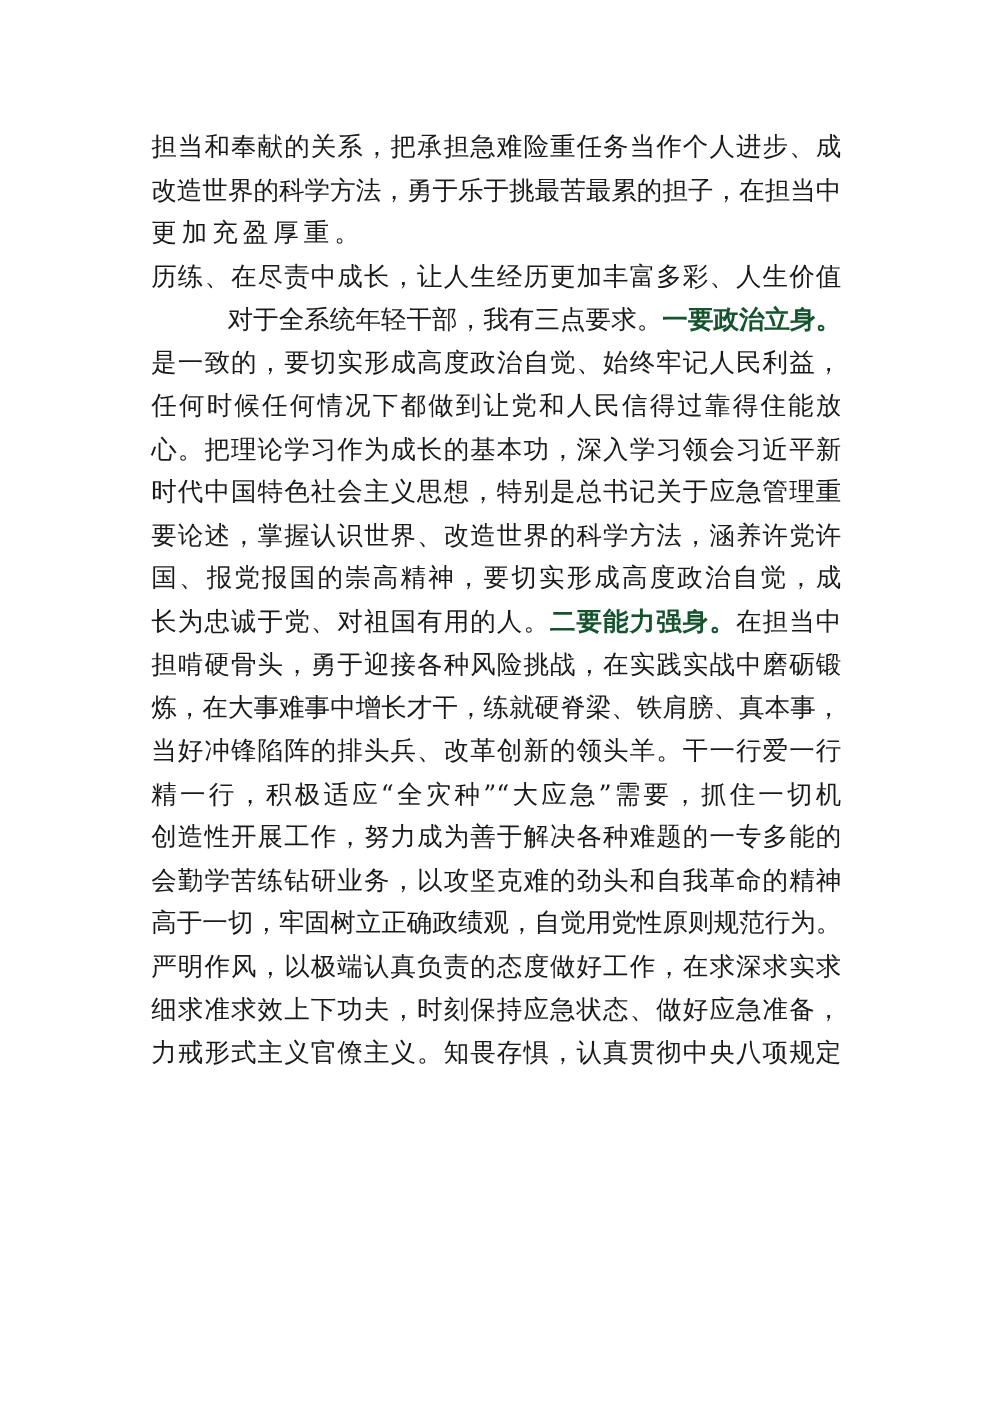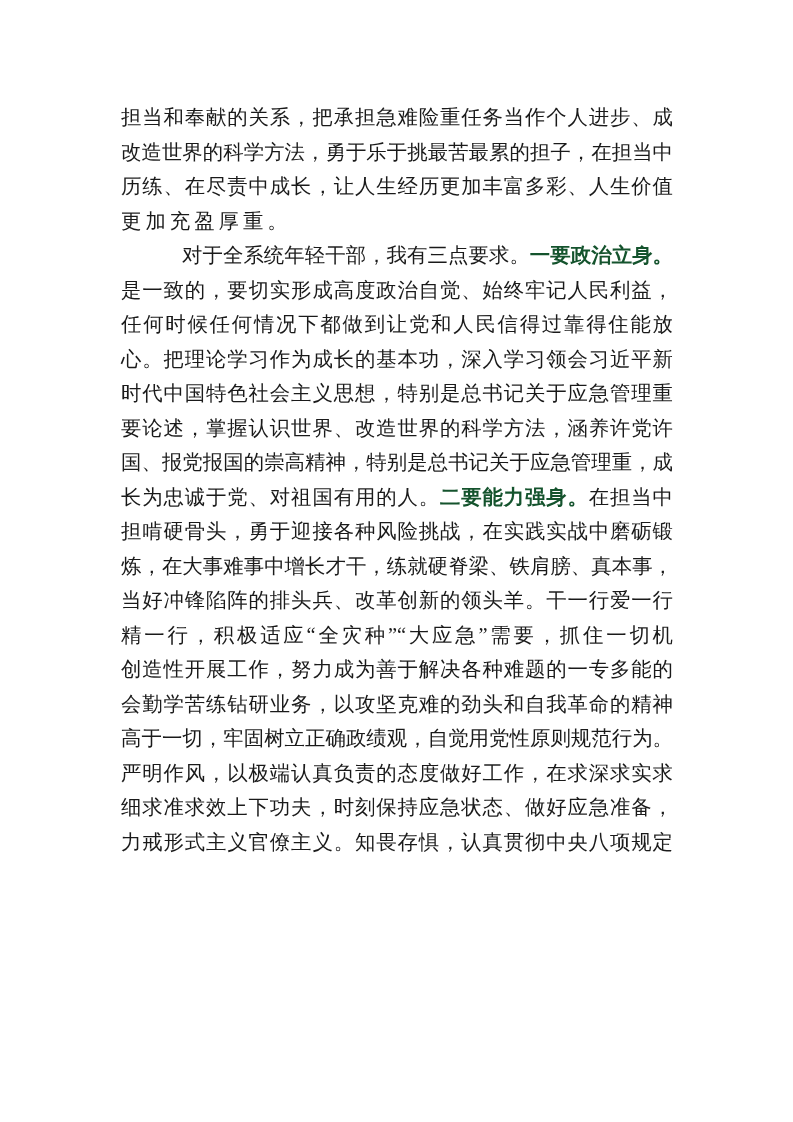--- a/index.html
+++ b/index.html
@@ -15,41 +15,40 @@
     color: #1a1a1a;
     letter-spacing: 10.2px;
   }
   .line {
     display: block;
     white-space: nowrap;
     height: 34.5px;
     text-align: justify;
     text-align-last: justify;
     letter-spacing: 0;
-    font-family: Liberation Serif, serif;
   }
   .line.last { text-align-last: left; letter-spacing: 4px; }
   .line.indent { padding-left: 61px; }
   b { font-weight: bold; color: #14532d; }
 </style>
 </head>
 <body>
 
 <div class="page" id="page">
     <div class="line"><span>担当和奉献的关系，把承担急难险重任务当作个人进步、成</span></div>
     <div class="line"><span>改造世界的科学方法，勇于乐于挑最苦最累的担子，在担当中</span></div>
+    <div class="line last"><span>更加充盈厚重。</span></div>
     <div class="line"><span>历练、在尽责中成长，让人生经历更加丰富多彩、人生价值</span></div>
-    <div class="line last"><span>更加充盈厚重。</span></div>
     <div class="line indent"><span>对于全系统年轻干部，我有三点要求。</span><b>一要政治立身。</b></div>
     <div class="line"><span>是一致的，要切实形成高度政治自觉、始终牢记人民利益，</span></div>
     <div class="line"><span>任何时候任何情况下都做到让党和人民信得过靠得住能放</span></div>
     <div class="line"><span>心。把理论学习作为成长的基本功，深入学习领会习近平新</span></div>
     <div class="line"><span>时代中国特色社会主义思想，特别是总书记关于应急管理重</span></div>
     <div class="line"><span>要论述，掌握认识世界、改造世界的科学方法，涵养许党许</span></div>
-    <div class="line"><span>国、报党报国的崇高精神，特别是总书记关于应急管理重，成</span></div>
+    <div class="line"><span>国、报党报国的崇高精神，要切实形成高度政治自觉，成</span></div>
     <div class="line"><span>长为忠诚于党、对祖国有用的人。</span><b>二要能力强身。</b><span>在担当中</span></div>
     <div class="line"><span>担啃硬骨头，勇于迎接各种风险挑战，在实践实战中磨砺锻</span></div>
     <div class="line"><span>炼，在大事难事中增长才干，练就硬脊梁、铁肩膀、真本事，</span></div>
     <div class="line"><span>当好冲锋陷阵的排头兵、改革创新的领头羊。干一行爱一行</span></div>
     <div class="line"><span>精一行，积极适应“全灾种”“大应急”需要，抓住一切机</span></div>
     <div class="line"><span>创造性开展工作，努力成为善于解决各种难题的一专多能的</span></div>
     <div class="line"><span>会勤学苦练钻研业务，以攻坚克难的劲头和自我革命的精神</span></div>
     <div class="line"><span>高于一切，牢固树立正确政绩观，自觉用党性原则规范行为。</span></div>
     <div class="line"><span>严明作风，以极端认真负责的态度做好工作，在求深求实求</span></div>
     <div class="line"><span>细求准求效上下功夫，时刻保持应急状态、做好应急准备，</span></div>

